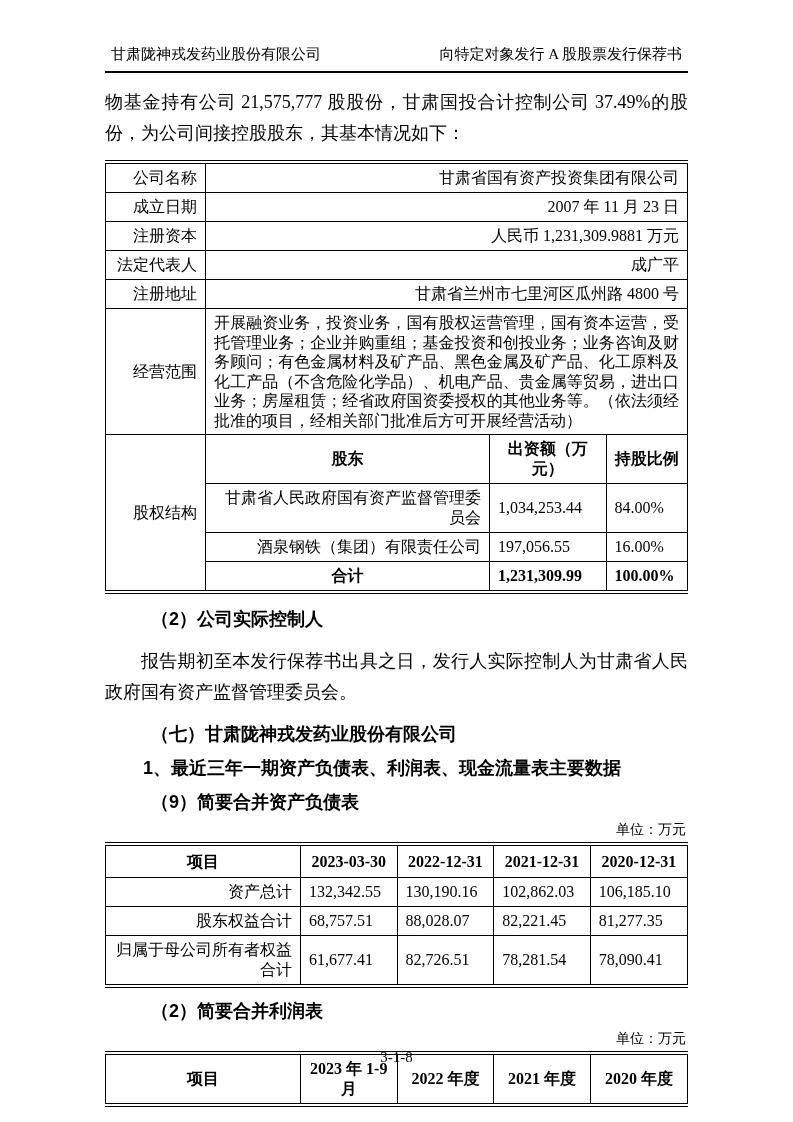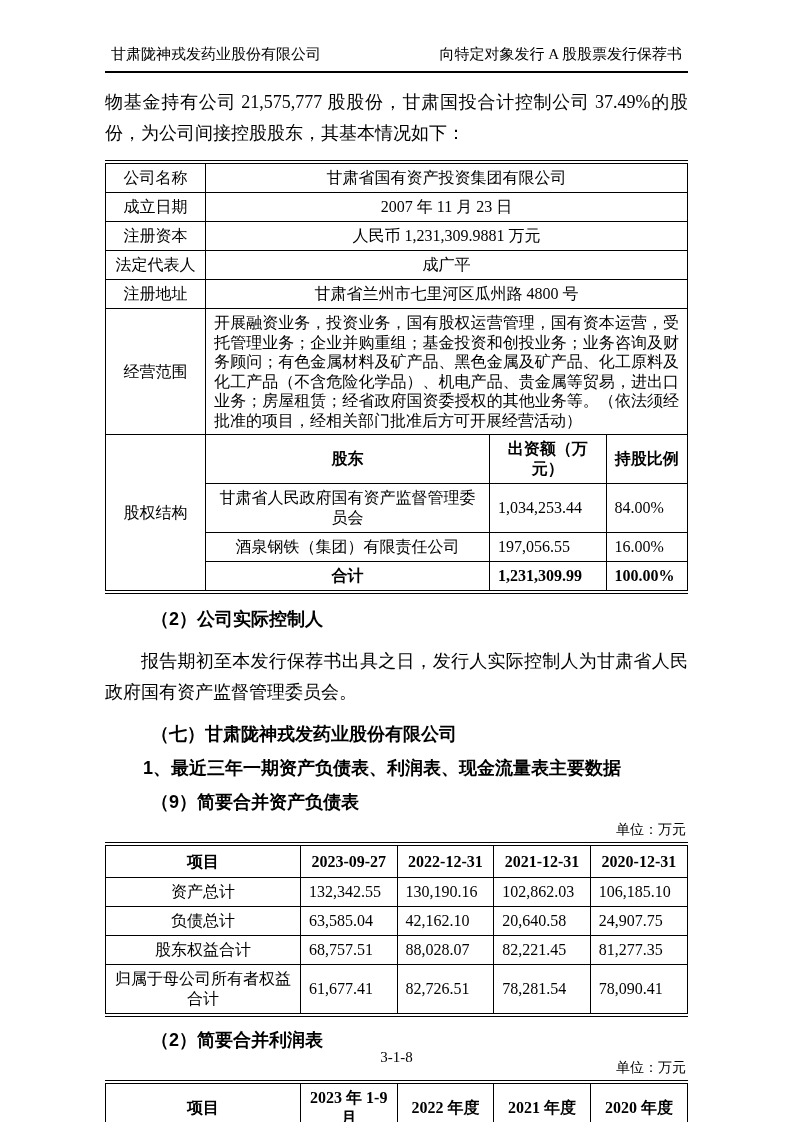--- a/index.html
+++ b/index.html
@@ -50,21 +50,21 @@
     font-size: 16px;
     margin-top: 11px;
   }
   table.doc-table.fin { margin-top: 3px; }
   .doc-table td, .doc-table th {
     border: 1px solid #000;
     padding: 4px 8px;
     line-height: 20px;
     vertical-align: middle;
     font-weight: normal;
-    text-align: center;
+    text-align: right;
   }
   .doc-table th {
     font-weight: bold;
     text-align: center;
   }
   .doc-table td.num { text-align: left; }
   .doc-table td.center { text-align: center; }
   .doc-table td.bold { font-weight: bold; }
   .doc-table td.scope { line-height: 19.5px; text-align: justify; }
   .fin th { height: 23px; }
@@ -160,40 +160,33 @@
     <colgroup>
       <col style="width:33.5%">
         <col style="width:16.6%">
         <col style="width:16.6%">
         <col style="width:16.6%">
         <col style="width:16.7%">
     </colgroup>
     <tbody>
       <tr>
         <th>项目</th>
-        <th>2023-09-27</th>
+        <th>2023-03-30</th>
         <th>2022-12-31</th>
         <th>2021-12-31</th>
         <th>2020-12-31</th>
       </tr>
       <tr>
         <td>资产总计</td>
         <td class="num">132,342.55</td>
         <td class="num">130,190.16</td>
         <td class="num">102,862.03</td>
         <td class="num">106,185.10</td>
       </tr>
       <tr>
-        <td>负债总计</td>
-        <td class="num">63,585.04</td>
-        <td class="num">42,162.10</td>
-        <td class="num">20,640.58</td>
-        <td class="num">24,907.75</td>
-      </tr>
-      <tr>
         <td>股东权益合计</td>
         <td class="num">68,757.51</td>
         <td class="num">88,028.07</td>
         <td class="num">82,221.45</td>
         <td class="num">81,277.35</td>
       </tr>
       <tr>
         <td>归属于母公司所有者权益合计</td>
         <td class="num">61,677.41</td>
         <td class="num">82,726.51</td>

